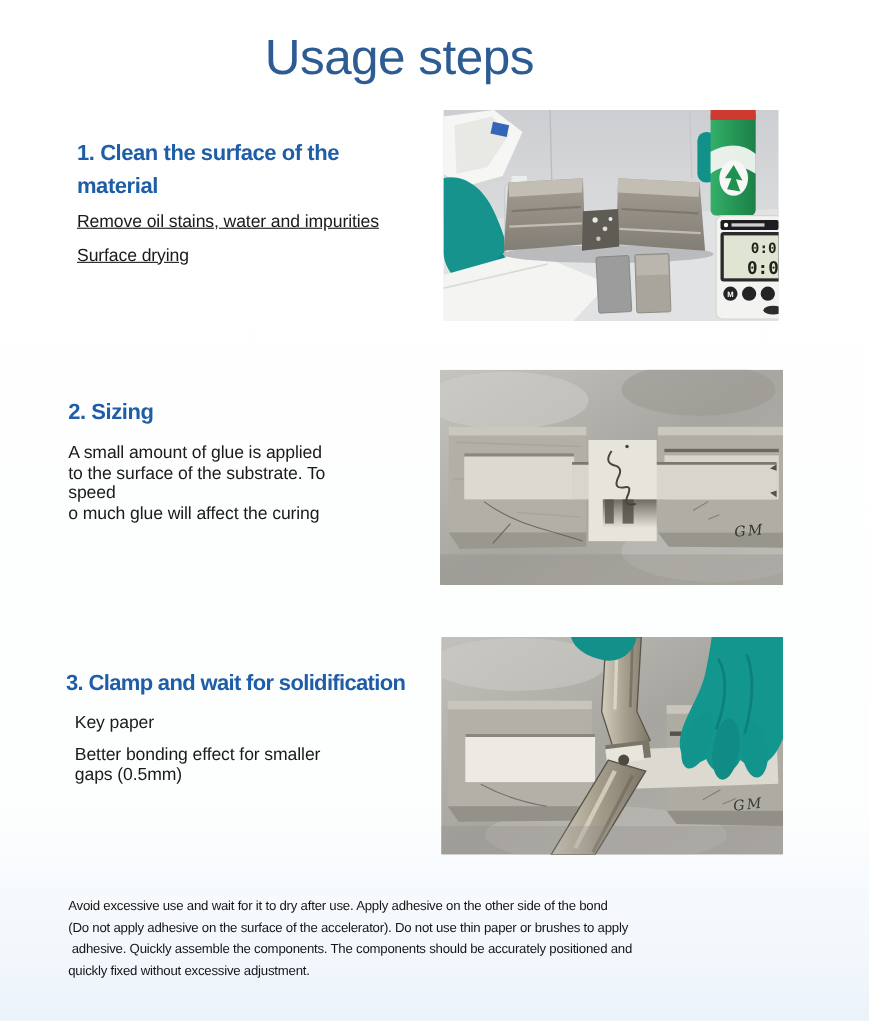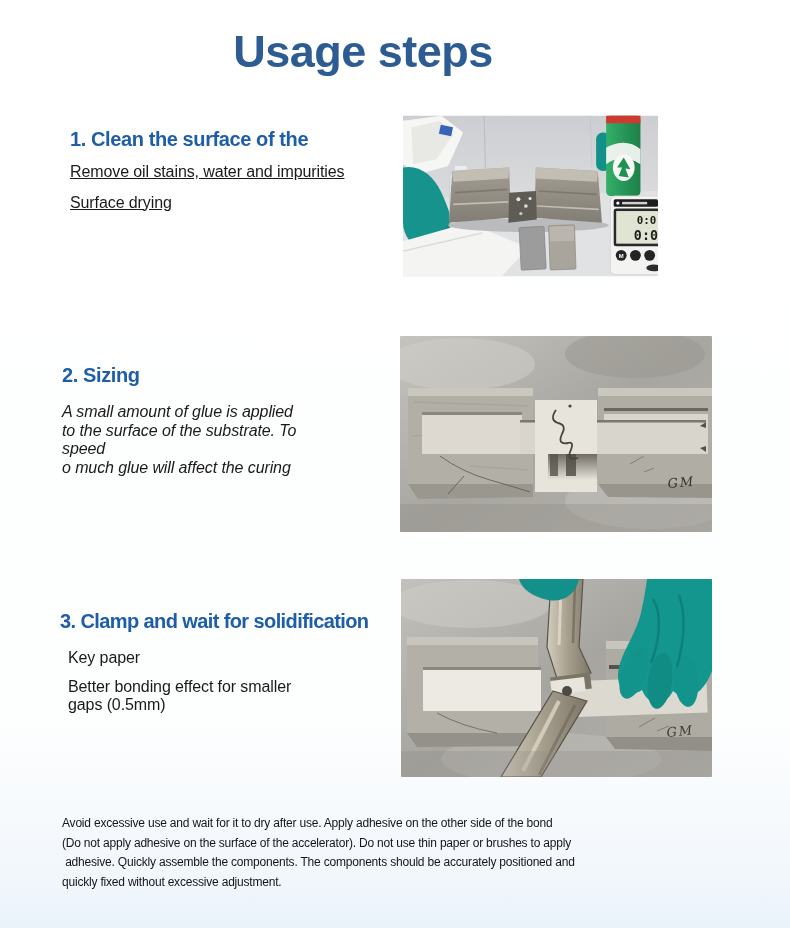--- a/index.html
+++ b/index.html
@@ -4,57 +4,58 @@
 <style>
   * { margin:0; padding:0; box-sizing:border-box; }
   html,body { width:790px; height:928px; }
   body { font-family:"Liberation Sans", sans-serif; }
   #page {
     position:relative; width:790px; height:928px; overflow:hidden;
     background:linear-gradient(180deg,#ffffff 0%,#fdfefe 78%,#f2f7fc 94%,#eaf2fa 100%);
   }
   .title {
     position:absolute; top:26px; left:0; width:726px; text-align:center;
-    font-size:45px; font-weight:700; color:#2d5c92; letter-spacing:-0.5px;
+    font-size:45px; font-weight:400; color:#2d5c92; letter-spacing:-0.5px;
   }
   .step { position:absolute; }
   .step-heading { font-weight:700; color:#1e5da7; font-size:20px; line-height:30px; letter-spacing:-0.4px; }
   .step-body { color:#1a1a1c; font-size:16px; letter-spacing:-0.1px; }
   .step-body .line { line-height:18.5px; white-space:pre; }
   #step1 { left:70px; top:124px; width:320px; }
   #step1 .step-body { margin-top:9px;text-decoration:underline; }
   #step1 .line { margin-bottom:12px; }
   #step2 { left:62px; top:360px; width:300px; }
-  #step2 .step-body { margin-top:13px;font-style:italic; }
+  #step2 .step-body { margin-top:13px; }
   #step3 { left:60px; top:606px; width:360px; }
   #step3 .step-body { margin-top:13px; margin-left:8px; }
   #step3 .line.gap-after { margin-bottom:10px; }
   .footer {
     position:absolute; left:62px; top:814px; width:690px;
     color:#151517; font-size:12px; letter-spacing:-0.2px;
   }
   .footer .line { line-height:19.5px; white-space:pre; }
   .photo { position:absolute; overflow:hidden; border-radius:1px; }
-  #photo1 { left:403px; top:100px; width:255px; height:192px; }
+  #photo1 { left:403px; top:100px; width:305px; height:192px; }
   #photo2 { left:400px; top:336px; width:312px; height:196px; }
   #photo3 { left:401px; top:579px; width:311px; height:198px; }
   .photo svg { display:block; width:100%; height:100%; }
   .hand-text { font-family:"DejaVu Serif", serif; font-style:italic; letter-spacing:2px; }
   .lcd-text { font-family:"DejaVu Sans Mono", monospace; font-weight:bold; }
 </style>
 </head>
 <body>
 
 <div id="page">
 
   <div class="title">Usage steps</div>
 
   <div class="step" id="step1">
     <div class="step-heading">
       <div>1. Clean the surface of the</div>
+      <div>material</div>
     </div>
     <div class="step-body">
       <div class="line">Remove oil stains, water and impurities</div>
       <div class="line">Surface drying</div>
     </div>
   </div>
 
   <div class="step" id="step2">
     <div class="step-heading">2. Sizing</div>
     <div class="step-body">

